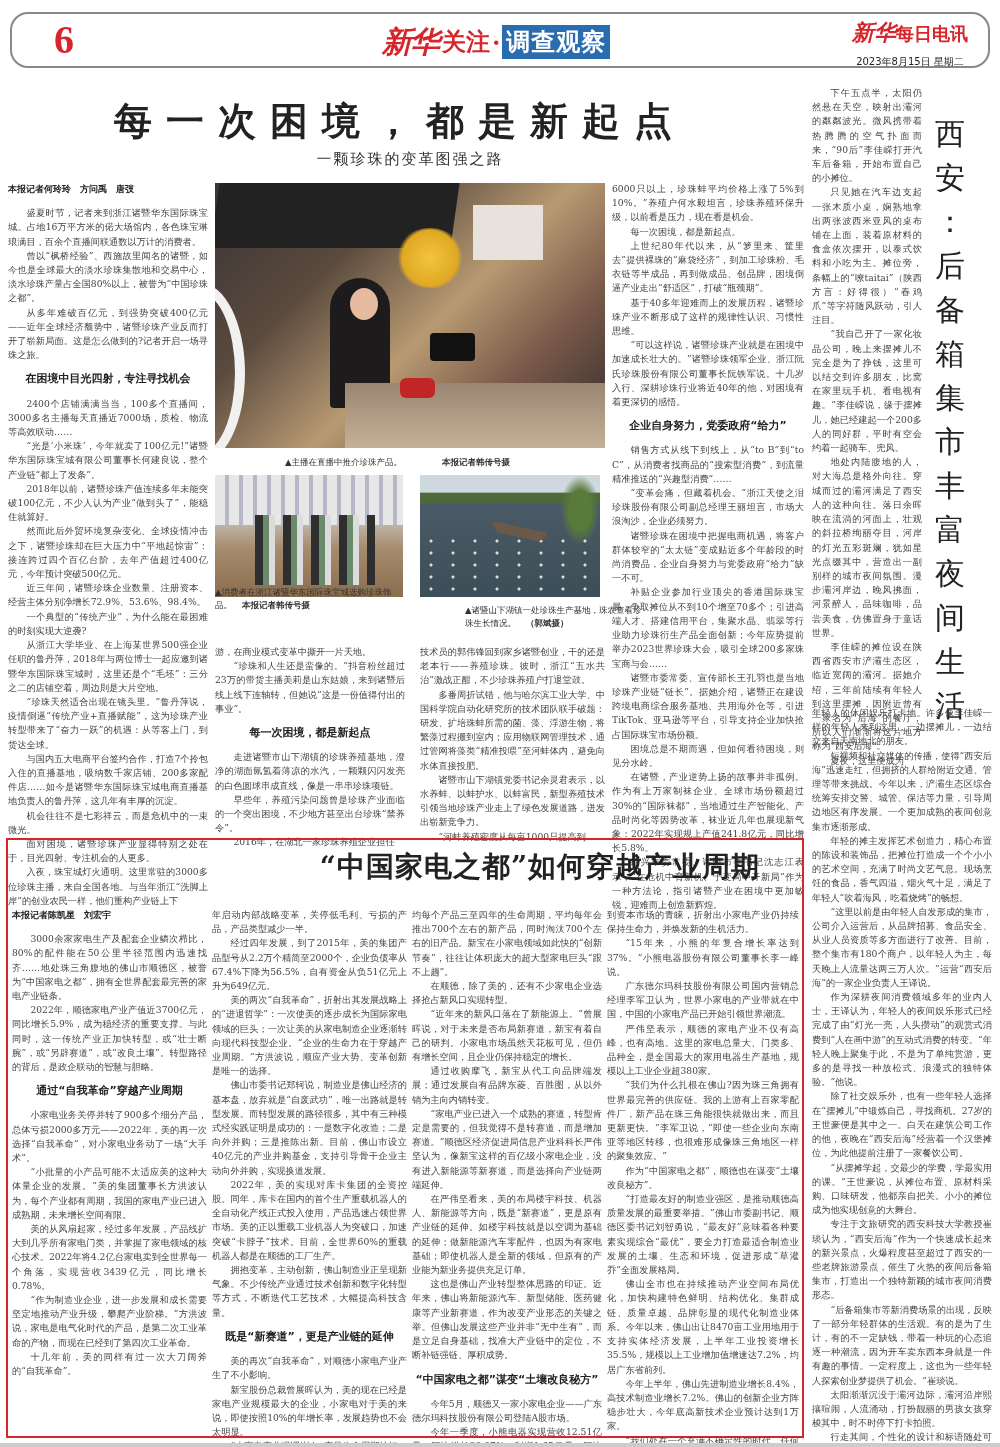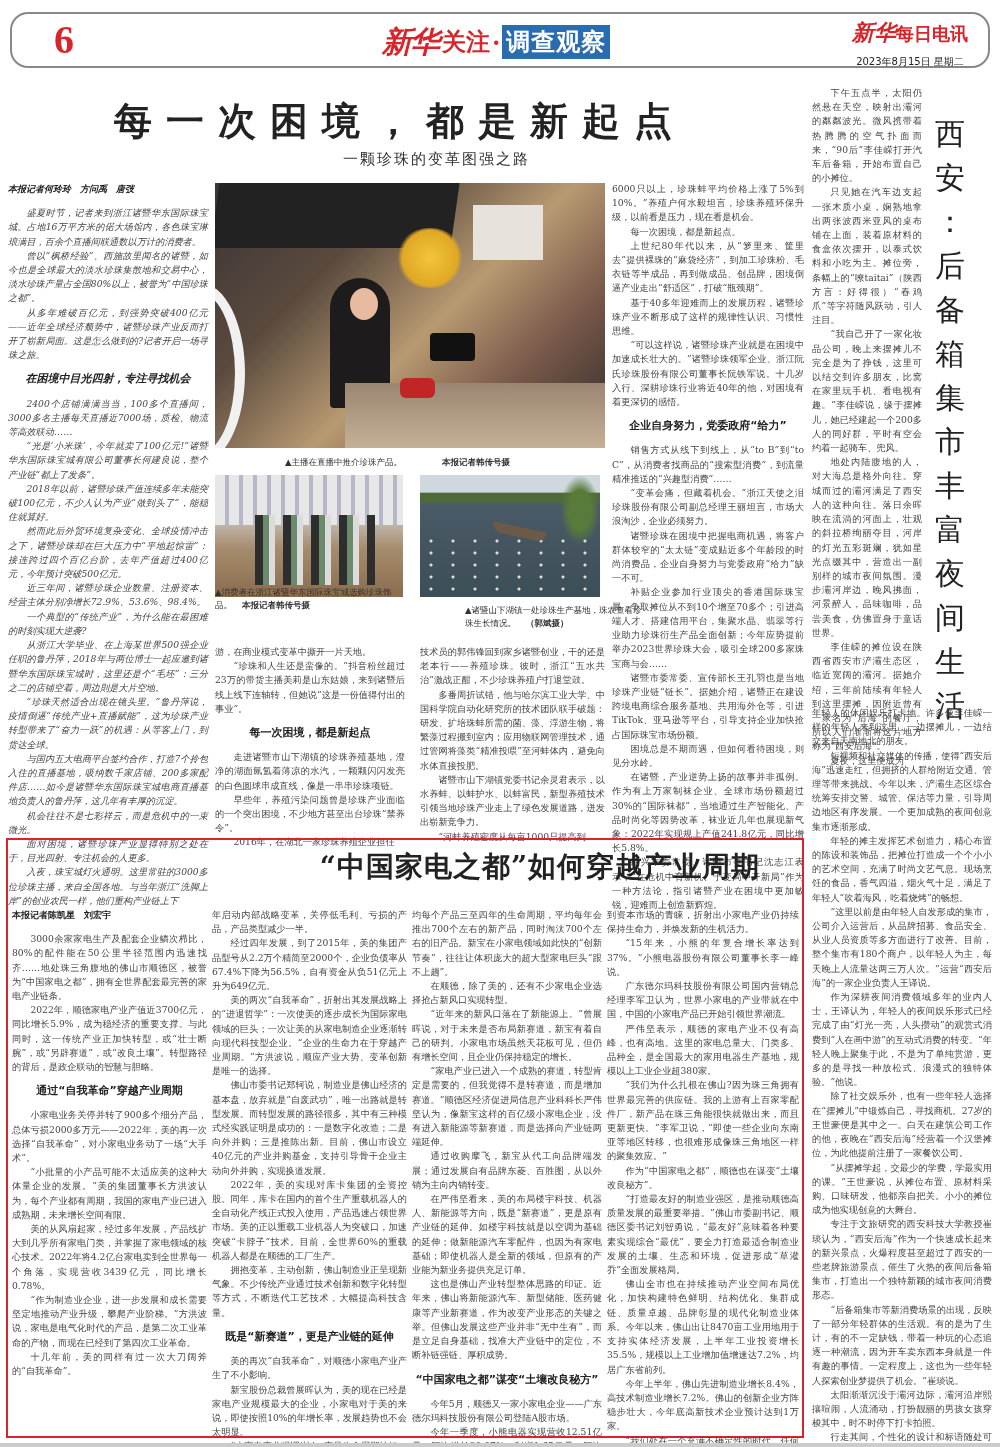--- a/index.html
+++ b/index.html
@@ -10,21 +10,21 @@
 .xh-logo{font-family:"DejaVu Serif",serif;font-style:italic;font-weight:bold;color:#d8252b;font-size:30px;letter-spacing:-2px}
 .mh-focus{font-family:"DejaVu Serif",serif;color:#d8252b;font-size:24px;font-weight:bold;margin-left:4px}
 .mh-dot{color:#d8252b;font-size:24px;font-weight:bold;margin:0 2px}
 .mh-box{background:#2a6cb0;color:#fff;font-family:"DejaVu Sans",sans-serif;font-weight:bold;font-size:24px;padding:1px 4px;letter-spacing:1px}
 .mh-right{position:absolute;right:20px;top:4px;text-align:center}
 .mh-right .paper{font-size:18px;color:#d8252b;font-weight:bold}
 .mh-right .paper .xh{font-style:italic;font-size:22px}
 .mh-right .date{font-family:"DejaVu Sans",sans-serif;font-size:10px;color:#222;margin-top:7px}
 
 .h1{position:absolute;left:110px;top:96px;width:580px;font-family:"DejaVu Serif",serif;font-weight:bold;font-size:38px;letter-spacing:14px;color:#222;text-align:center}
-.h1-sub{position:absolute;left:290px;top:150px;width:240px;font-family:"DejaVu Sans",sans-serif;font-size:15px;letter-spacing:2px;color:#333;text-align:right}
+.h1-sub{position:absolute;left:290px;top:150px;width:240px;font-family:"DejaVu Sans",sans-serif;font-size:15px;letter-spacing:2px;color:#333;text-align:center}
 
 .col{position:absolute;font-size:9.2px;line-height:14.2px;color:#444;text-align:justify}
 .col p{text-indent:2em}
 .col .byline{font-family:"DejaVu Sans",sans-serif;font-weight:bold;font-size:9px;text-indent:0;margin-bottom:10px;color:#222}
 .col h3{font-family:"DejaVu Sans",sans-serif;font-weight:bold;font-size:11px;text-align:center;margin:10px 0 10px;color:#222}
 
 .photo{position:absolute;overflow:hidden}
 .photo1{left:215px;top:183px;width:390px;height:265px;background:linear-gradient(135deg,#3a3434 0%,#5a4a3e 30%,#b89a72 55%,#7a5a4a 75%,#2f2a2a 100%)}
 .photo1 .umbrella{position:absolute;left:0;top:0;width:240px;height:65px;background:#222;transform:skew(-8deg)}
 .photo1 .flowers{position:absolute;left:180px;top:45px;width:70px;height:60px;border-radius:50%;background:radial-gradient(circle,#f2c53c 0%,#e0a824 60%,transparent 70%)}
@@ -68,21 +68,21 @@
   </div>
   <div class="mh-right">
     <div class="paper"><span class="xh">新华</span><span>每日电讯</span></div>
     <div class="date">2023年8月15日 星期二</div>
   </div>
 </div>
 
 <div class="h1">每一次困境，都是新起点</div>
 <div class="h1-sub">一颗珍珠的变革图强之路</div>
 
-<div class="col" id="a1c1" style="left:8px;top:182px;width:200px;font-style:italic;">
+<div class="col" id="a1c1" style="left:8px;top:182px;width:200px;">
   <div class="byline">本报记者何玲玲　方问禹　唐弢</div>
   <div>
       <p>盛夏时节，记者来到浙江诸暨华东国际珠宝城。占地16万平方米的偌大场馆内，各色珠宝琳琅满目，百余个直播间联通数以万计的消费者。</p>
       <p>曾以“枫桥经验”、西施故里闻名的诸暨，如今也是全球最大的淡水珍珠集散地和交易中心，淡水珍珠产量占全国80%以上，被誉为“中国珍珠之都”。</p>
       <p>从多年难破百亿元，到强势突破400亿元——近年全球经济颓势中，诸暨珍珠产业反而打开了崭新局面。这是怎么做到的?记者开启一场寻珠之旅。</p>
     </div>
   <h3>在困境中目光四射，专注寻找机会</h3>
   <div>
       <p>2400个店铺满满当当，100多个直播间，3000多名主播每天直播近7000场，质检、物流等高效联动……</p>
       <p>“光是‘小米珠’，今年就卖了100亿元!”诸暨华东国际珠宝城有限公司董事长何建良说，整个产业链“都上了发条”。</p>
@@ -208,22 +208,22 @@
       <p>新宝股份总裁曾展晖认为，美的现在已经是家电产业规模最大的企业，小家电对于美的来说，即使按照10%的年增长率，发展趋势也不会太明显。</p>
       <p>“小家电产业强调‘快’，产品生命周期较短，需要极其灵活的企业体制方能适应。”曾展晖说，新宝充分放权，让员工放手去干，利益直接分配到最基层。</p>
     </div>
 </div>
 
 <div class="col" style="left:412px;top:908px;width:190px;">
   <div>
       <p style="text-indent: 0px;">均每个产品三至四年的生命周期，平均每年会推出700个左右的新产品，同时淘汰700个左右的旧产品。新宝在小家电领域如此快的“创新节奏”，往往让体积庞大的超大型家电巨头“跟不上趟”。</p>
       <p>在顺德，除了美的，还有不少家电企业选择抢占新风口实现转型。</p>
       <p>“近年来的新风口落在了新能源上。”曾展晖说，对于未来是否布局新赛道，新宝有着自己的研判。小家电市场虽然天花板可见，但仍有增长空间，且企业仍保持稳定的增长。</p>
+      <p>通过收购摩飞，新宝从代工向品牌端发展；通过发展自有品牌东菱、百胜图，从以外销为主向内销转变。</p>
       <p>“家电产业已进入一个成熟的赛道，转型肯定是需要的，但我觉得不是转赛道，而是增加赛道。”顺德区经济促进局信息产业科科长严伟坚认为，像新宝这样的百亿级小家电企业，没有进入新能源等新赛道，而是选择向产业链两端延伸。</p>
-      <p>通过收购摩飞，新宝从代工向品牌端发展；通过发展自有品牌东菱、百胜图，从以外销为主向内销转变。</p>
       <p>在严伟坚看来，美的布局楼宇科技、机器人、新能源等方向，既是“新赛道”，更是原有产业链的延伸。如楼宇科技就是以空调为基础的延伸；做新能源汽车零配件，也因为有家电基础；即使机器人是全新的领域，但原有的产业能为新业务提供充足订单。</p>
       <p>这也是佛山产业转型整体思路的印证。近年来，佛山将新能源汽车、新型储能、医药健康等产业新赛道，作为改变产业形态的关键之举。但佛山发展这些产业并非“无中生有”，而是立足自身基础，找准大产业链中的定位，不断补链强链、厚积成势。</p>
     </div>
   <h3>“中国家电之都”谋变“土壤改良秘方”</h3>
   <div>
       <p>今年5月，顺德又一家小家电企业——广东德尔玛科技股份有限公司登陆A股市场。</p>
       <p>今年一季度，小熊电器实现营收12.51亿元，同比增长28.07%；利润1.65亿元，同比增长58.27%。</p>
     </div>
 </div>
 

